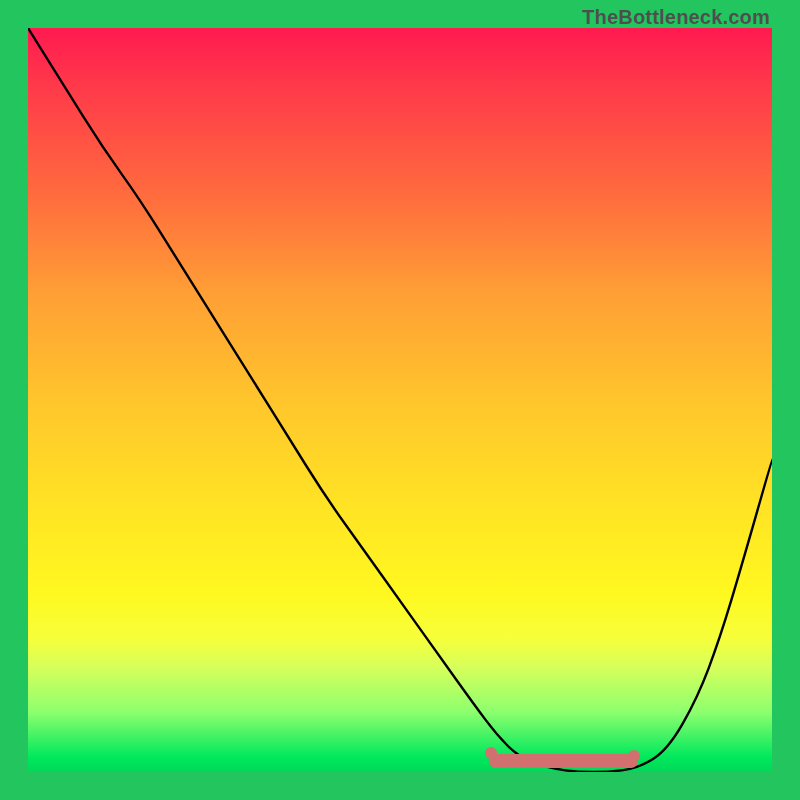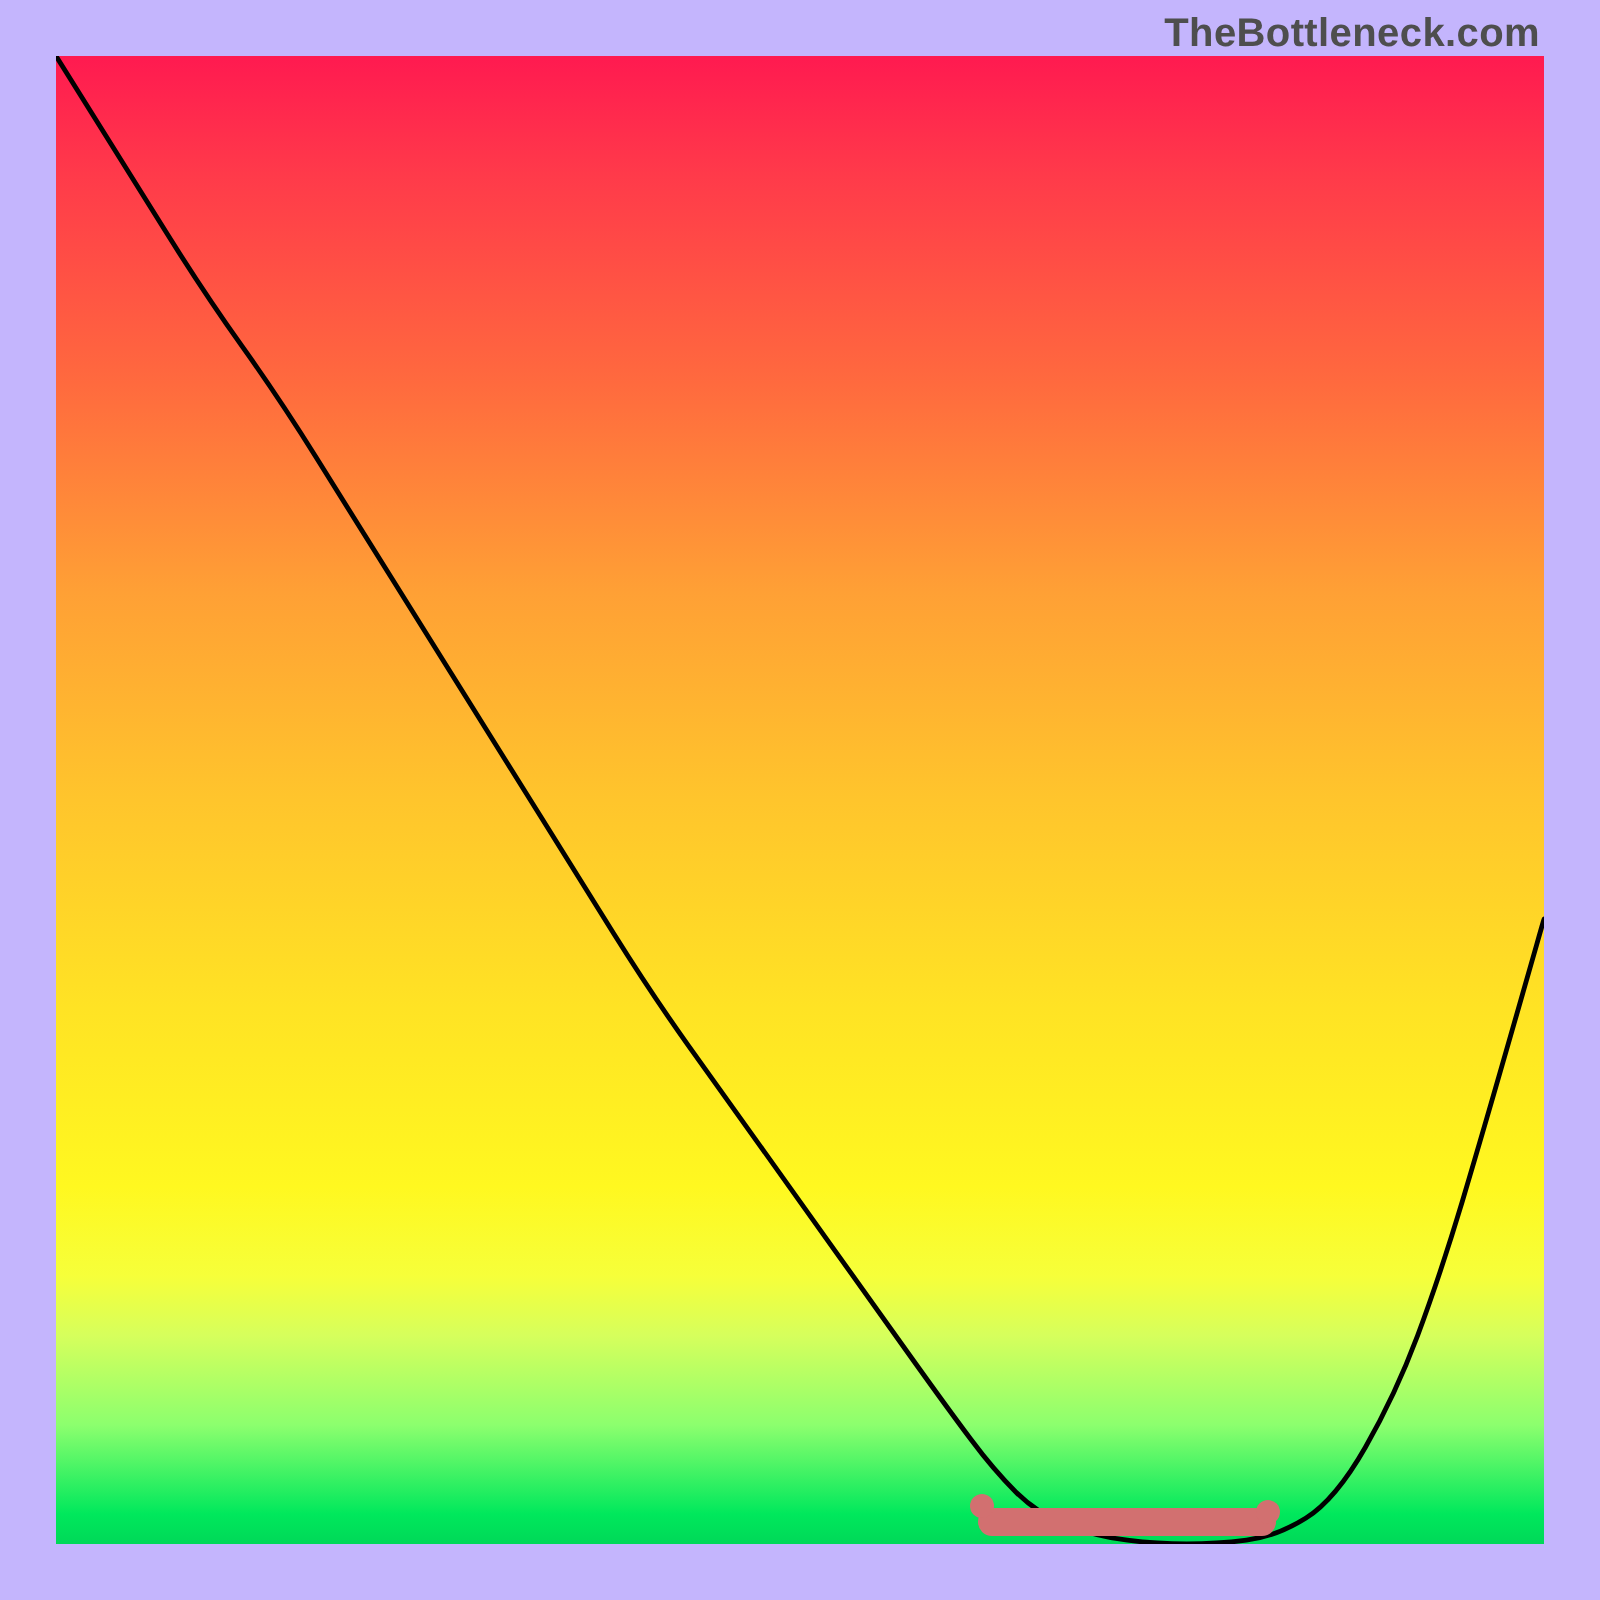--- a/index.html
+++ b/index.html
@@ -1,21 +1,21 @@
 <!DOCTYPE html>
 <html><head>
 <meta charset="utf-8">
 <style>
   * { margin: 0; padding: 0; box-sizing: border-box; }
   body { background: #000; width: 800px; height: 800px; overflow: hidden; font-family: Arial, sans-serif; }
   .chart-container {
     position: relative;
     width: 800px;
     height: 800px;
-    background: #c4b5fd;
+    background: #22c55e;
   }
   .plot-area {
     position: absolute;
     left: 28px;
     top: 28px;
     width: 744px;
     height: 744px;
   }
   .gradient-bg {
     position: absolute;

